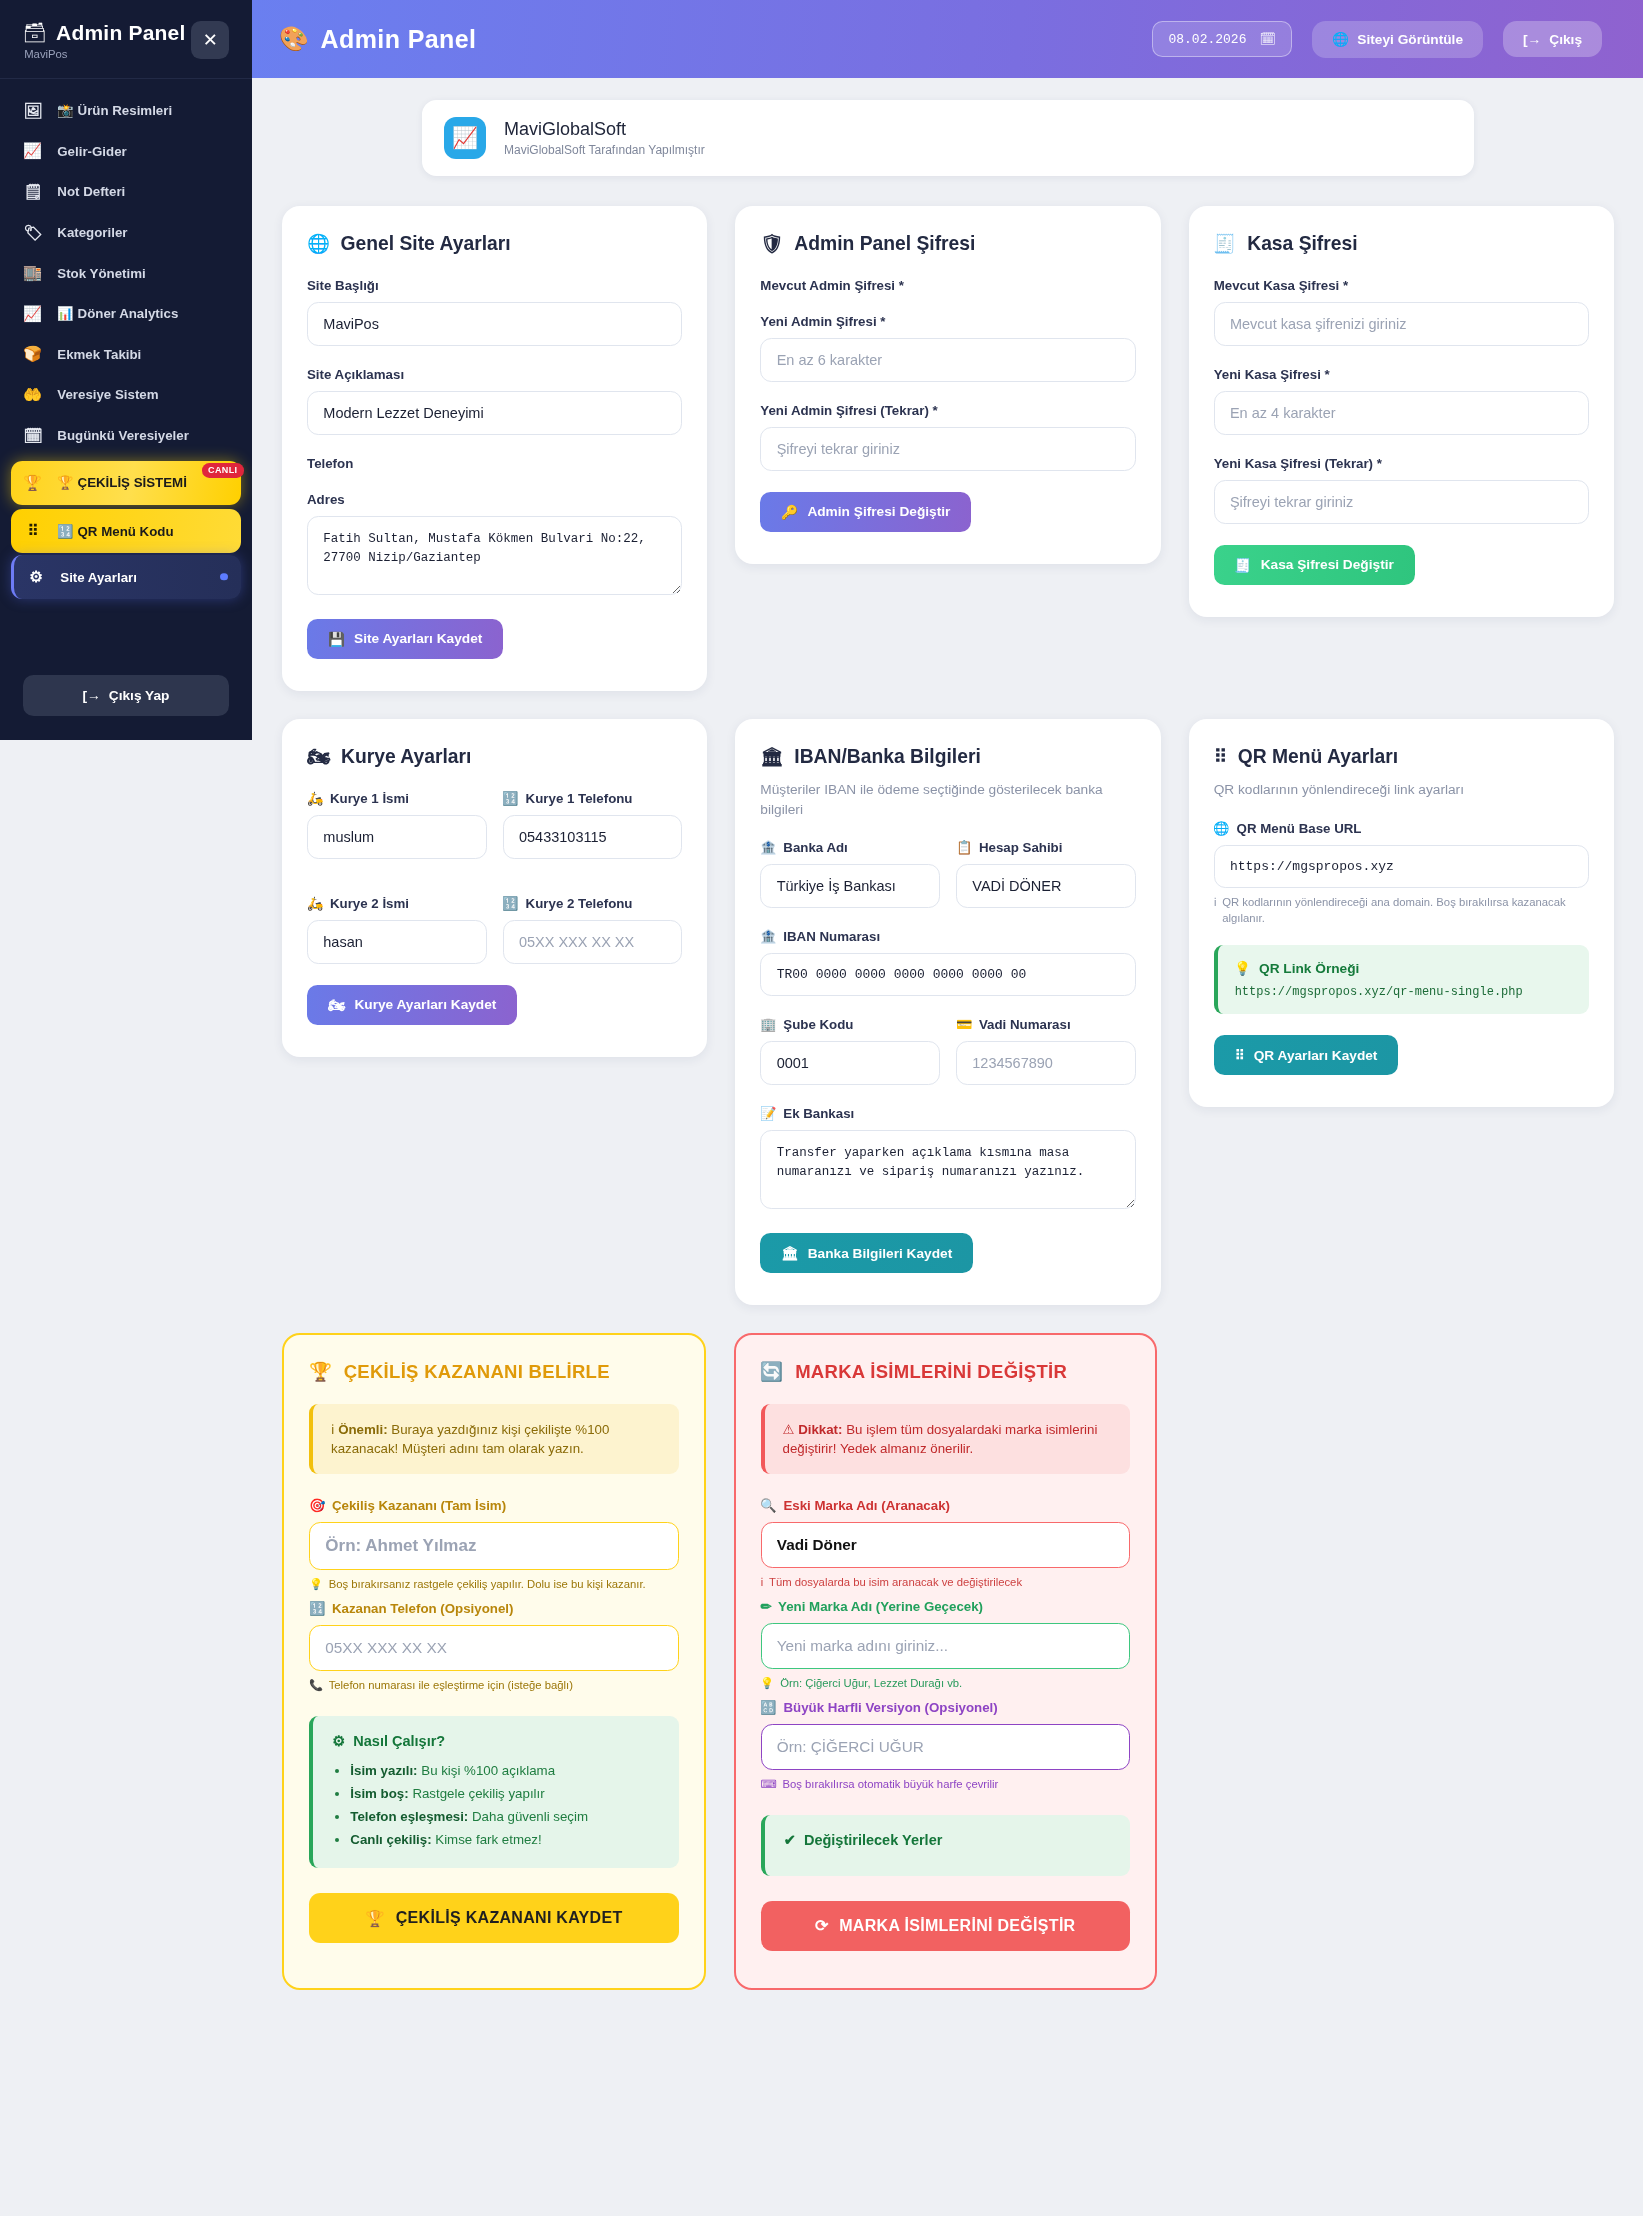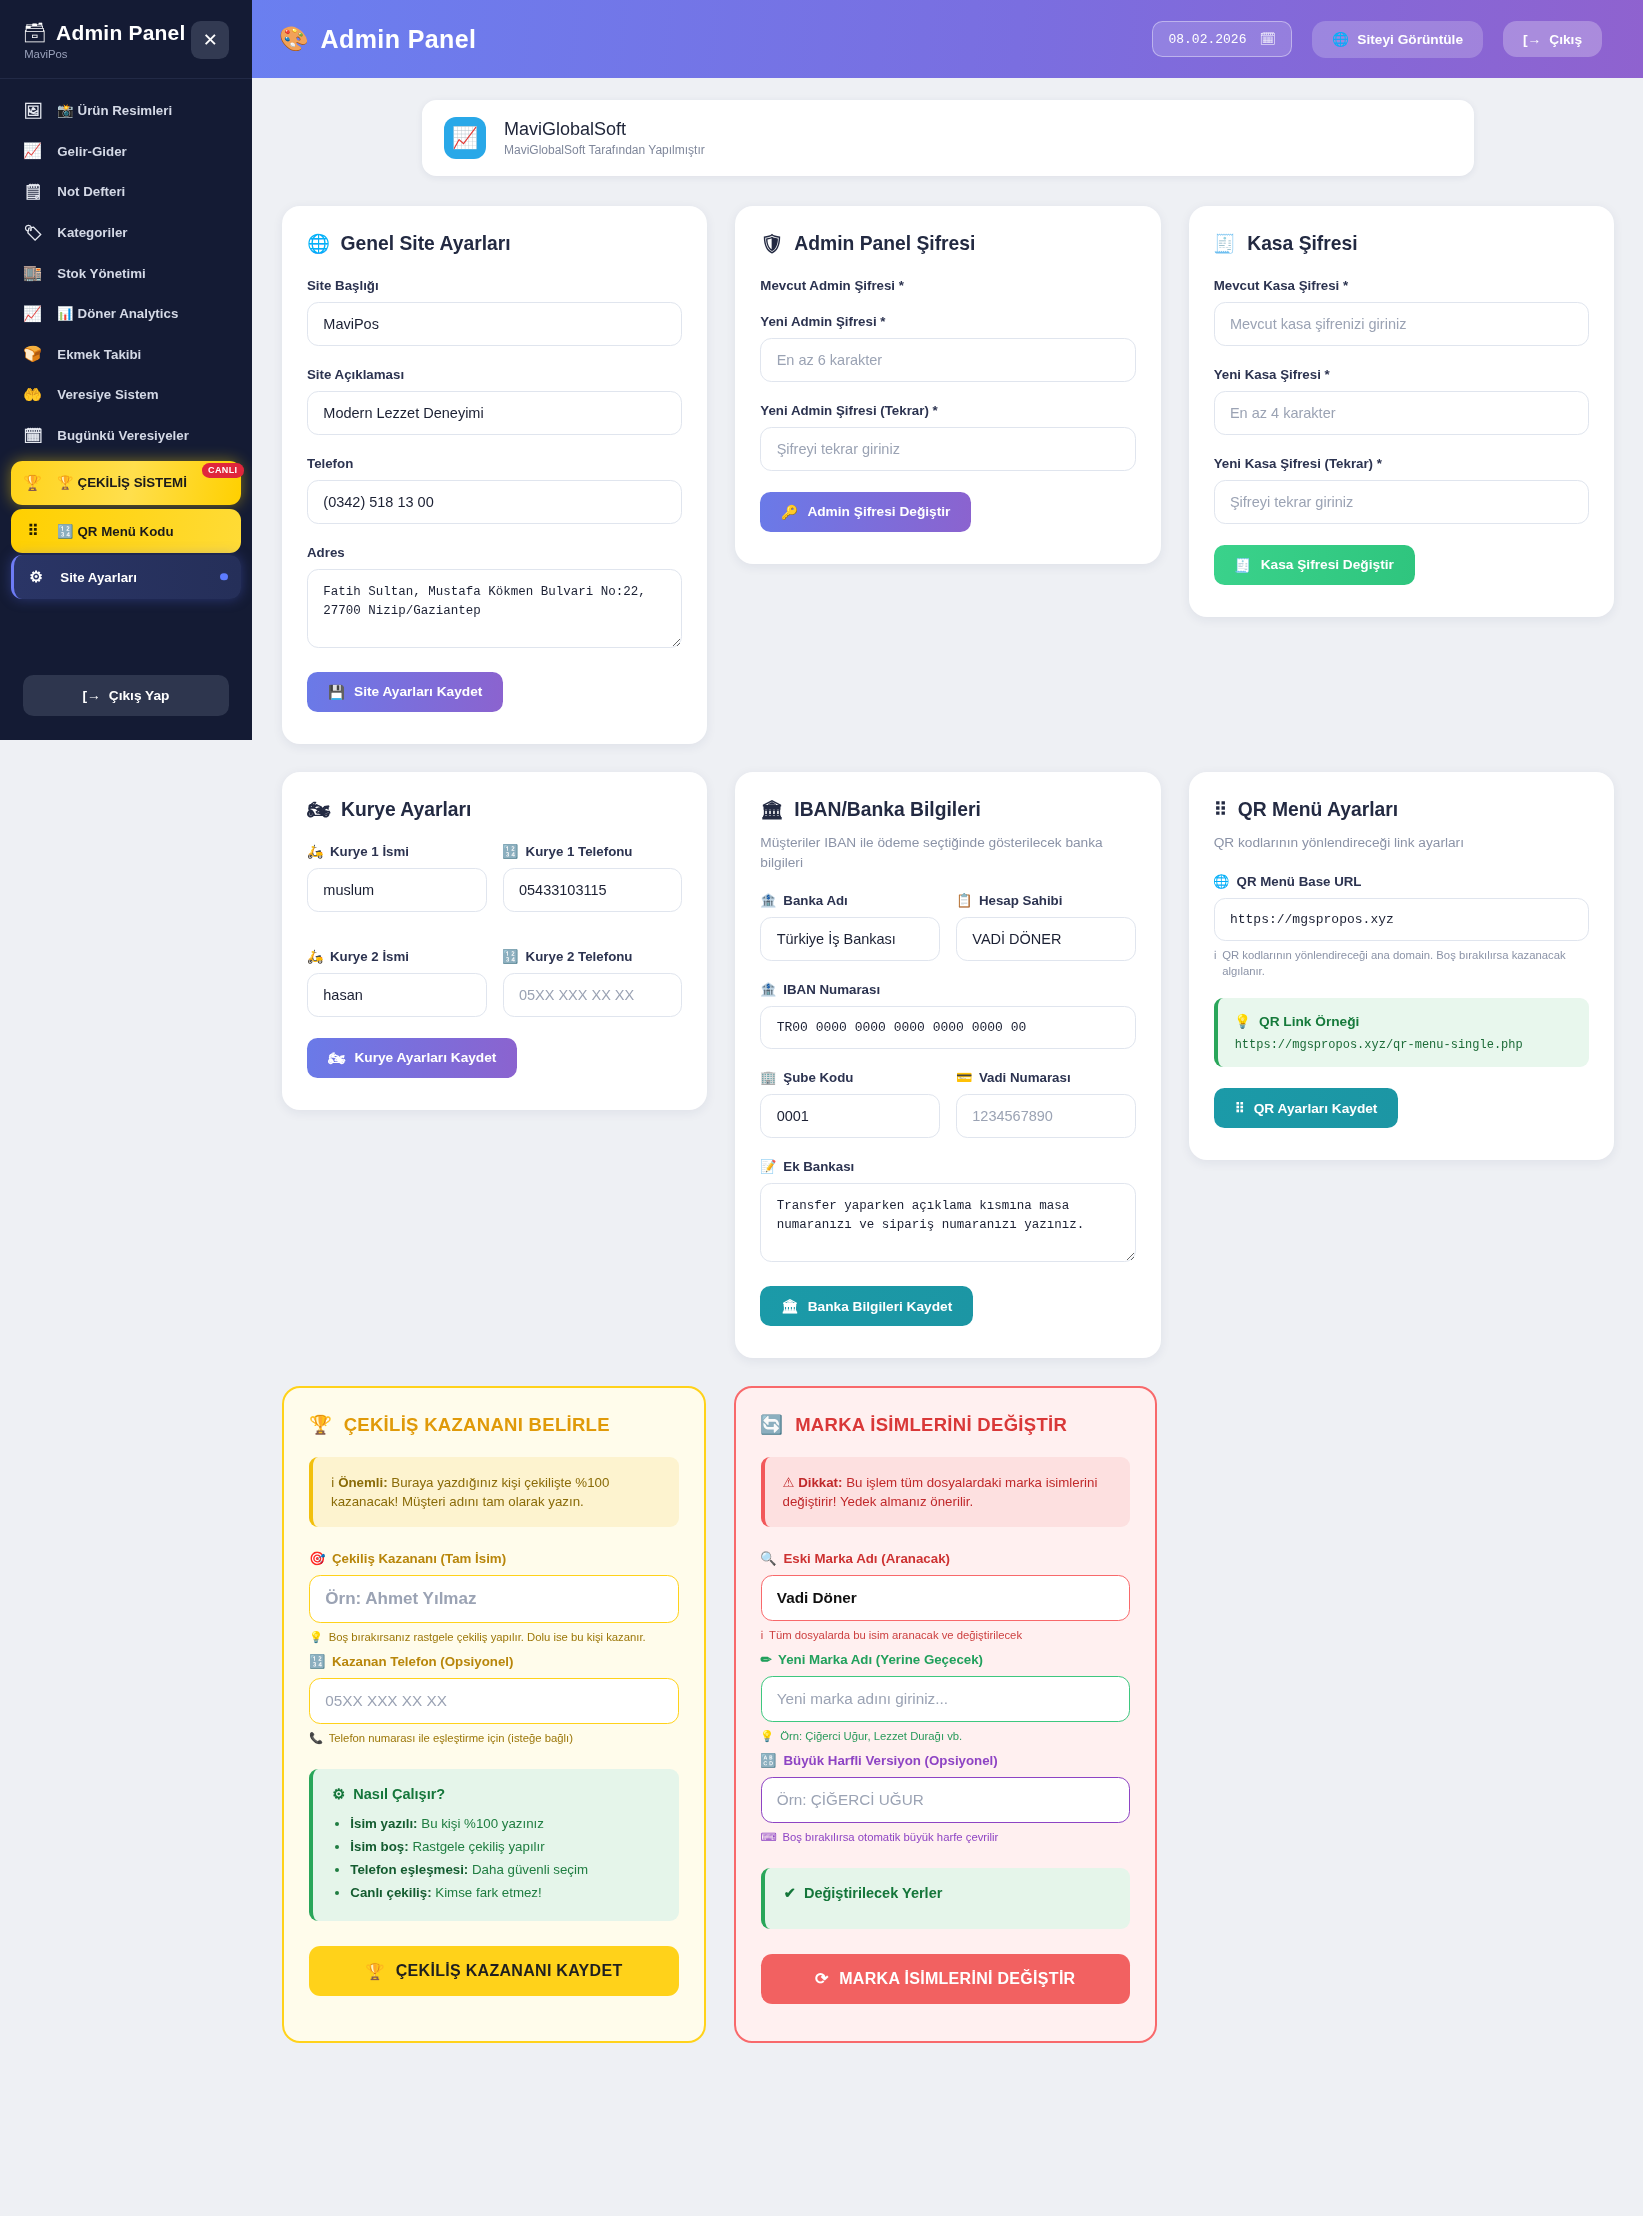--- a/index.html
+++ b/index.html
@@ -389,21 +389,20 @@
         <div class="fgroup">
           <div class="flabel">Site Başlığı</div>
           <input class="finput" value="MaviPos" style="">
         </div>
         <div class="fgroup">
           <div class="flabel">Site Açıklaması</div>
           <input class="finput" value="Modern Lezzet Deneyimi" style="">
         </div>
         <div class="fgroup">
           <div class="flabel">Telefon</div>
-          <input class="finput" value="(0342) 518 13 00" style="">
         </div>
         <div class="fgroup">
           <div class="flabel">Adres</div>
           <textarea class="ftext" style="">Fatih Sultan, Mustafa Kökmen Bulvari No:22, 27700 Nizip/Gaziantep</textarea>
         </div>
         <button class="btn btn-purple">
           <span>💾</span>
           <span>Site Ayarları Kaydet</span>
         </button>
       </section>
@@ -621,21 +620,21 @@
           </div>
         </div>
         <div class="info-green">
           <div class="info-green-title">
             <span>⚙</span>
             <span>Nasıl Çalışır?</span>
           </div>
           <ul>
             <li>
               <b>İsim yazılı:</b>
-              <span>Bu kişi %100 yazınız</span>
+              <span>Bu kişi %100 açıklama</span>
             </li>
             <li>
               <b>İsim boş:</b>
               <span>Rastgele çekiliş yapılır</span>
             </li>
             <li>
               <b>Telefon eşleşmesi:</b>
               <span>Daha güvenli seçim</span>
             </li>
             <li>

